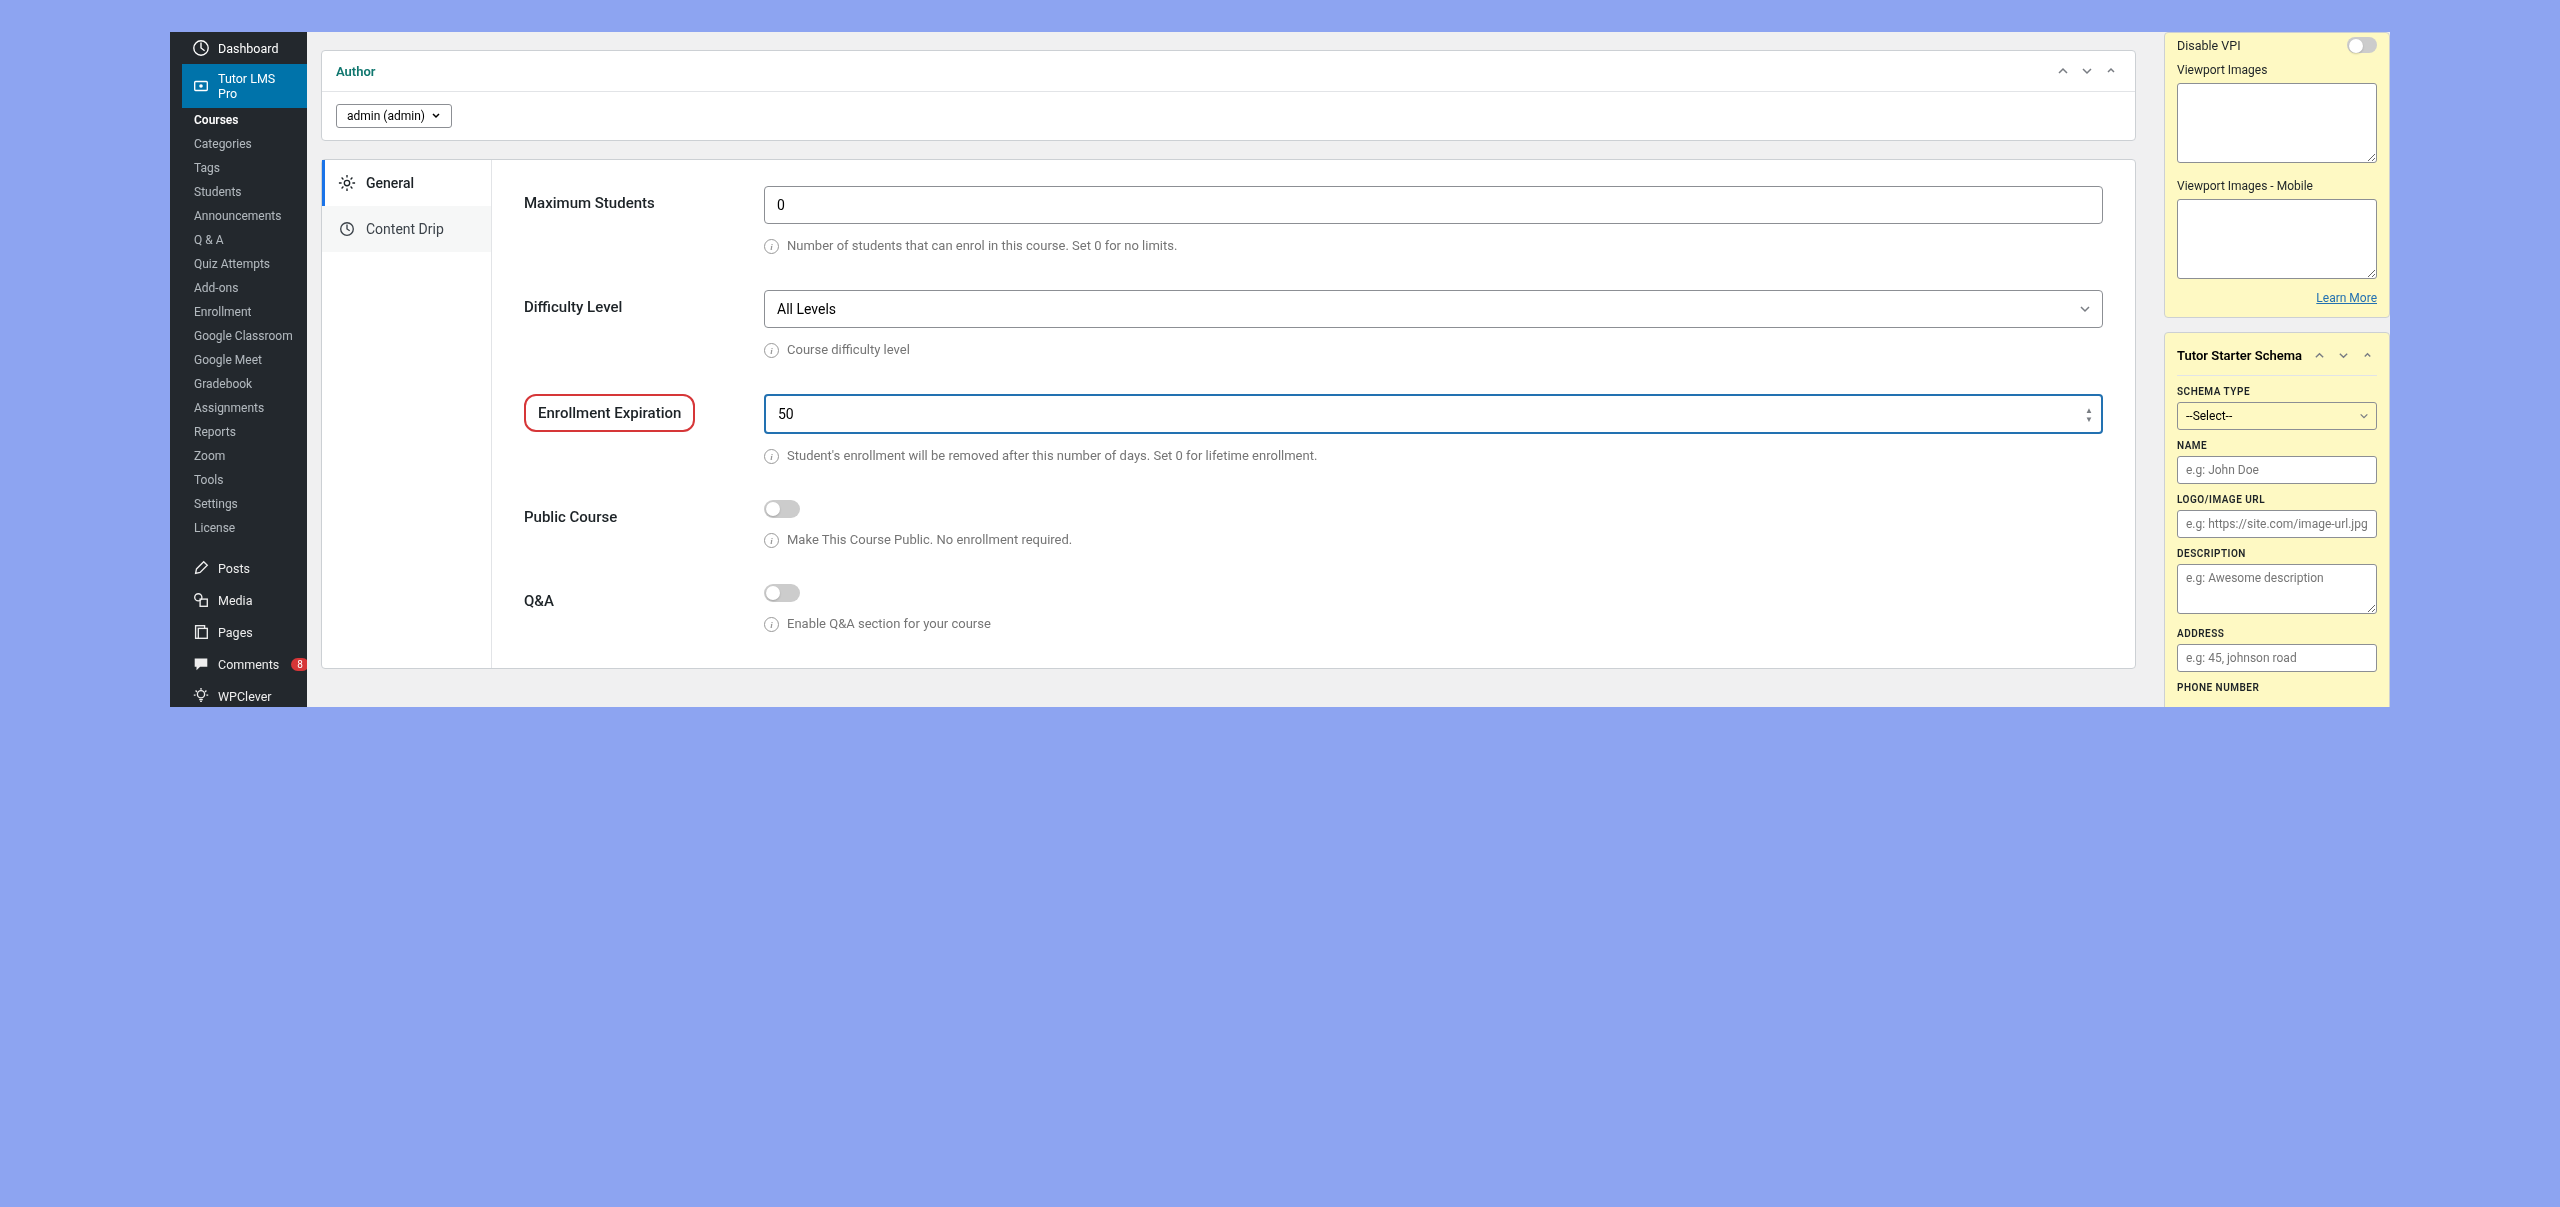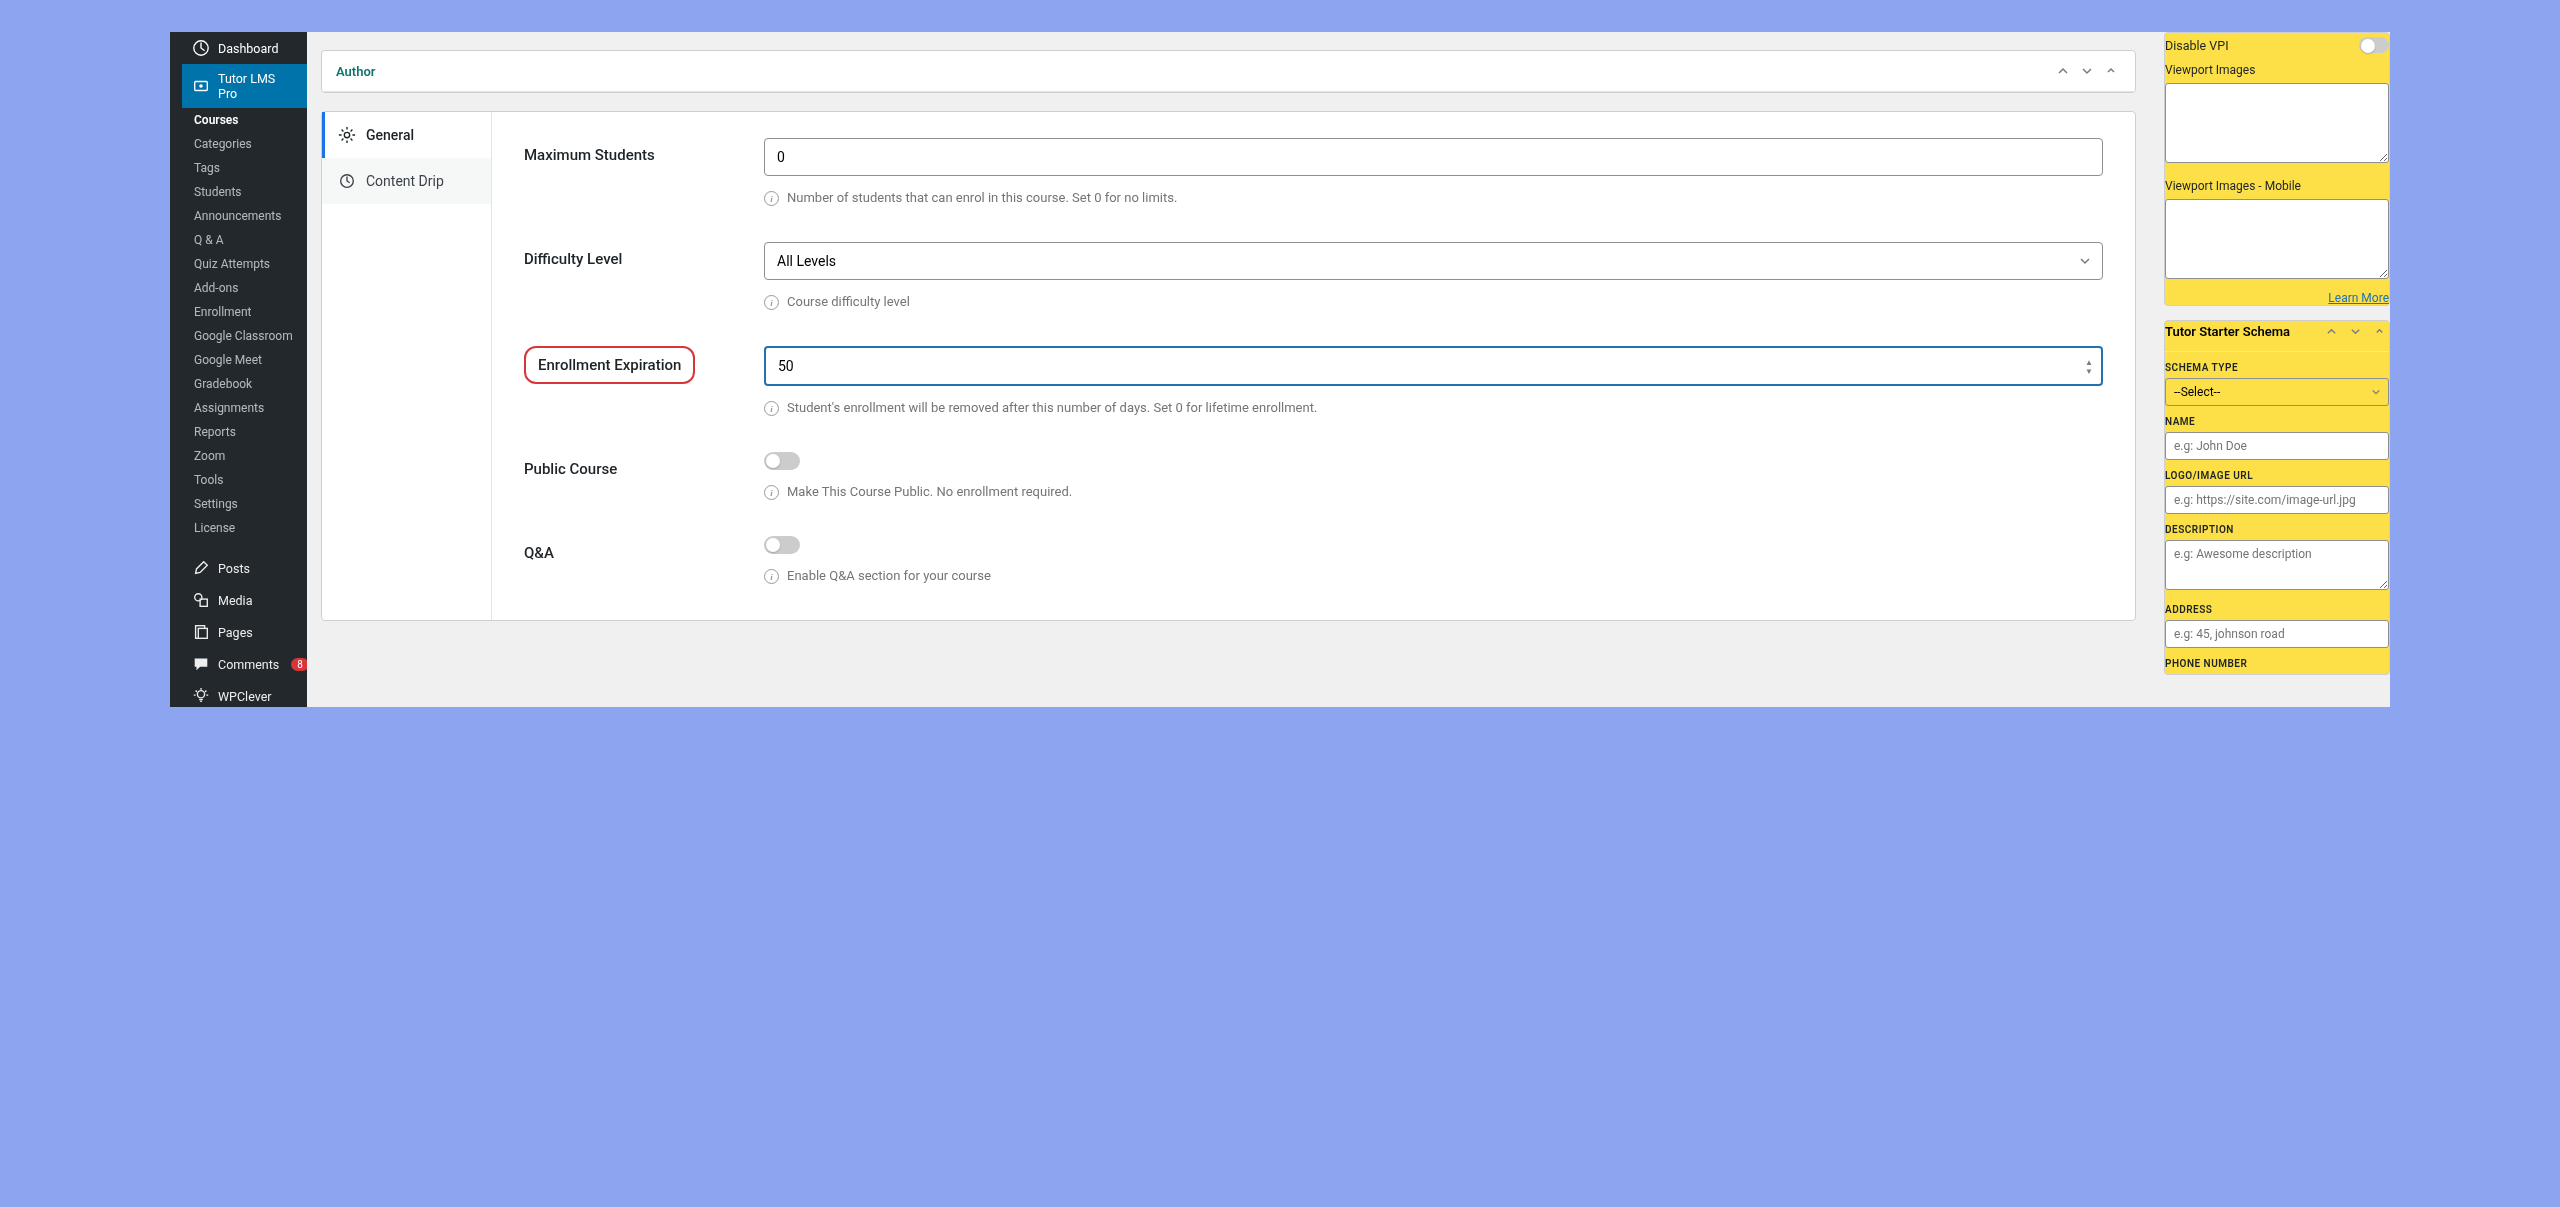--- a/index.html
+++ b/index.html
@@ -41,21 +41,21 @@
 .spinner { position: absolute; right: 8px; top: 50%; transform: translateY(-50%); display: flex; flex-direction: column; gap: 1px; }
 .spinner span { width: 12px; height: 8px; display: flex; align-items: center; justify-content: center; cursor: pointer; color: #787c82; font-size: 8px; }
 .select-wrapper { position: relative; }
 .select-arrow { position: absolute; right: 12px; top: 50%; transform: translateY(-50%); pointer-events: none; color: #787c82; }
 .help-text { display: flex; gap: 8px; margin-top: 14px; font-size: 13px; color: #757575; align-items: flex-start; }
 .help-icon { width: 15px; height: 15px; border: 1.5px solid #999; border-radius: 50%; display: flex; align-items: center; justify-content: center; font-size: 9px; font-style: italic; font-weight: 600; flex-shrink: 0; margin-top: 1px; color: #999; font-family: Georgia, serif; }
 .toggle { width: 36px; height: 18px; background: #ccc; border-radius: 10px; position: relative; cursor: pointer; }
 .toggle::after { content: ""; position: absolute; width: 14px; height: 14px; background: #fff; border-radius: 50%; top: 2px; left: 2px; box-shadow: 0 1px 2px rgba(0,0,0,0.2); }
 .right-col { width: 240px; flex-shrink: 0; padding-left: 14px; overflow-y: auto; }
 .right-col::-webkit-scrollbar { display: none; }
-.side-panel { background: #fde047; border: 1px solid #ccd0d4; border-radius: 4px; margin-bottom: 14px; }
+.side-panel { background: #fef9c3; border: 1px solid #ccd0d4; border-radius: 4px; margin-bottom: 14px; padding: 12px; }
 .side-row { display: flex; align-items: center; justify-content: space-between; margin-bottom: 10px; font-size: 12.5px; color: #1d2327; }
 .side-label { font-size: 12px; color: #1d2327; margin-bottom: 6px; display: block; }
 .side-textarea { width: 100%; height: 80px; border: 1px solid #8c8f94; border-radius: 3px; resize: vertical; padding: 6px; font-size: 12px; }
 .side-link { color: #2271b1; text-decoration: underline; font-size: 12px; float: right; cursor: pointer; }
 .side-header { display: flex; align-items: center; padding-bottom: 10px; margin-bottom: 10px; border-bottom: 1px solid #e2e4e7; }
 .side-title { font-size: 13px; font-weight: 600; flex: 1; }
 .side-field-label { font-size: 10px; font-weight: 600; letter-spacing: 0.5px; color: #1d2327; margin-bottom: 5px; display: block; text-transform: uppercase; }
 .side-input { width: 100%; padding: 6px 8px; border: 1px solid #8c8f94; border-radius: 3px; font-size: 12px; margin-bottom: 10px; }
 .side-textarea-sm { width: 100%; height: 50px; border: 1px solid #8c8f94; border-radius: 3px; padding: 6px 8px; font-size: 12px; margin-bottom: 10px; resize: vertical; }
 svg { display: block; }
@@ -169,20 +169,28 @@
                 <path d="M2 4l4 4 4-4" stroke="currentColor" stroke-width="1.5" fill="none"></path>
               </svg>
             </span>
           <span class="ctrl-btn">
               <svg width="12" height="12" viewBox="0 0 12 12">
                 <path d="M3 7l3-3 3 3" stroke="currentColor" stroke-width="1.5" fill="none"></path>
               </svg>
             </span>
         </div>
       </div>
+      <div class="panel-body">
+        <div class="dropdown-btn">
+          <span>admin (admin)</span>
+          <svg width="10" height="10" viewBox="0 0 10 10">
+              <path d="M2 3l3 3 3-3" stroke="currentColor" stroke-width="1.5" fill="none"></path>
+            </svg>
+        </div>
+      </div>
     </div>
 
     <div class="panel">
       <div class="settings-layout">
         <div class="settings-tabs">
           <div class="tab active">
             <span>
                 <svg width="18" height="18" viewBox="0 0 20 20" fill="currentColor">
                   <circle cx="10" cy="10" r="3" fill="none" stroke="currentColor" stroke-width="1.5"></circle>
                   <path d="M10 1v3M10 16v3M1 10h3M16 10h3M4 4l2 2M14 14l2 2M16 4l-2 2M6 14l-2 2" stroke="currentColor" stroke-width="1.5"></path>

